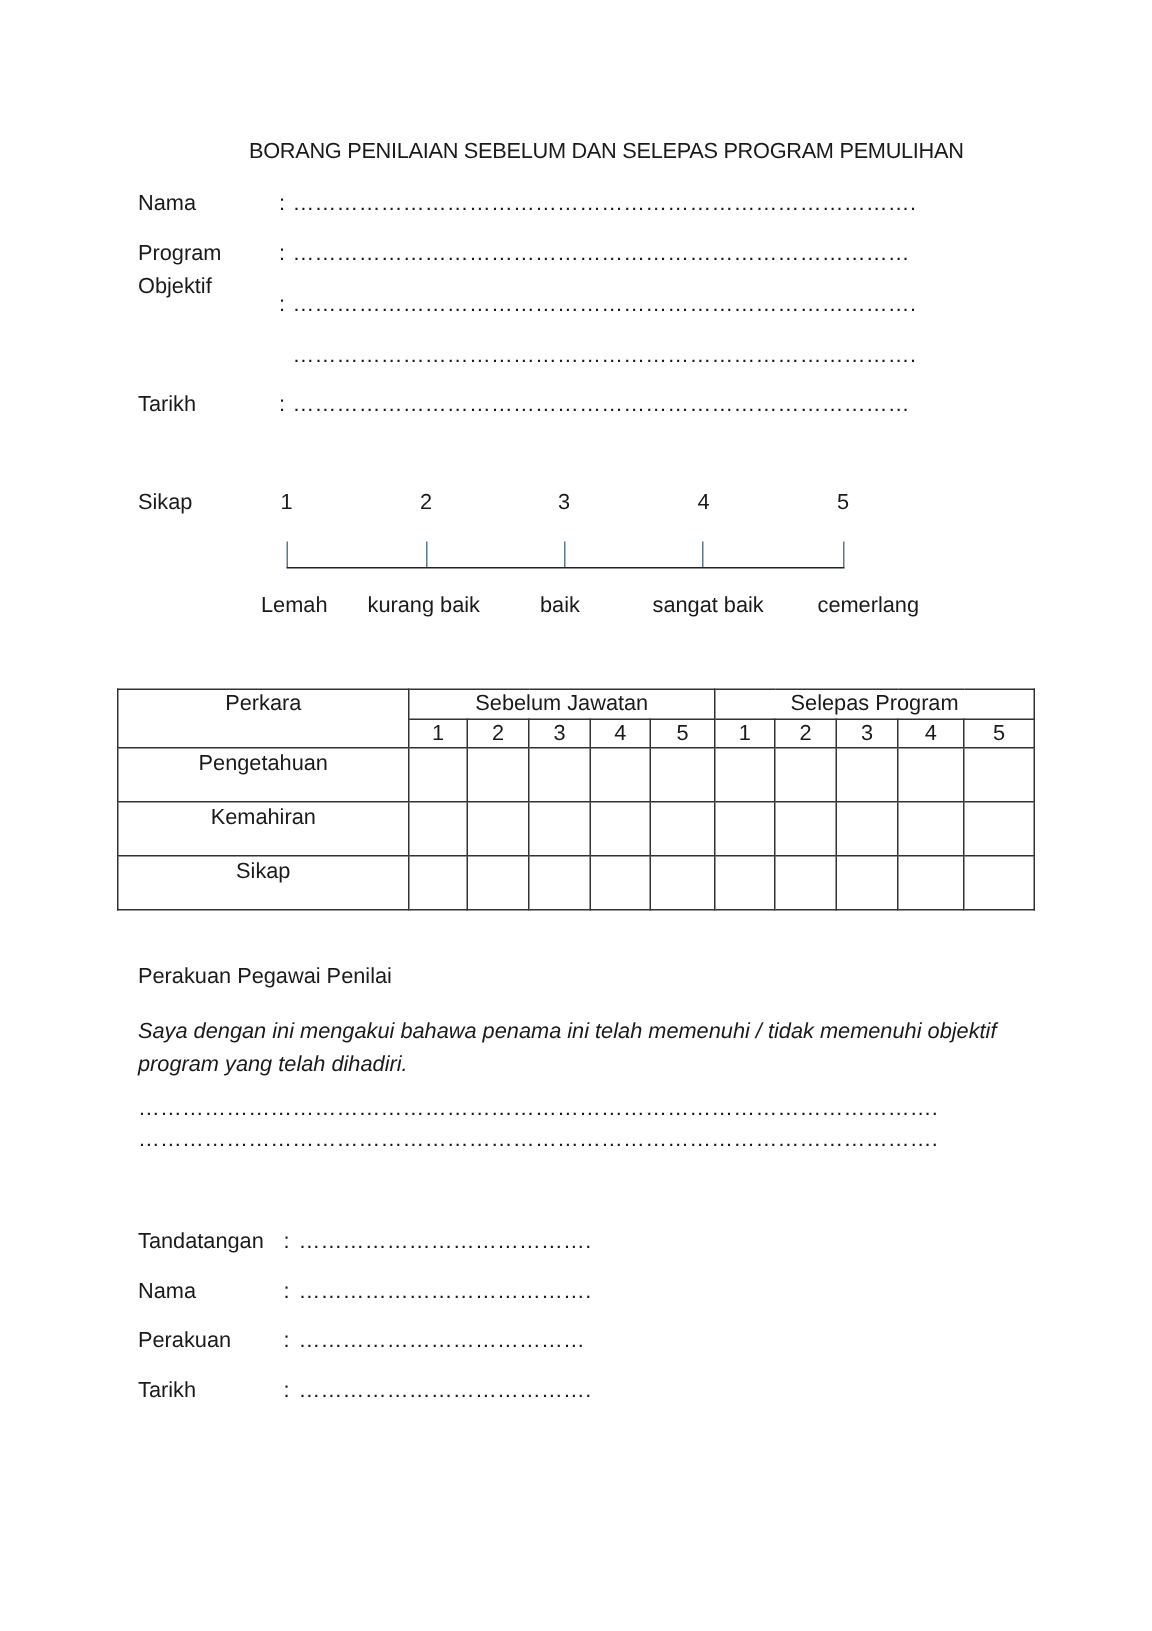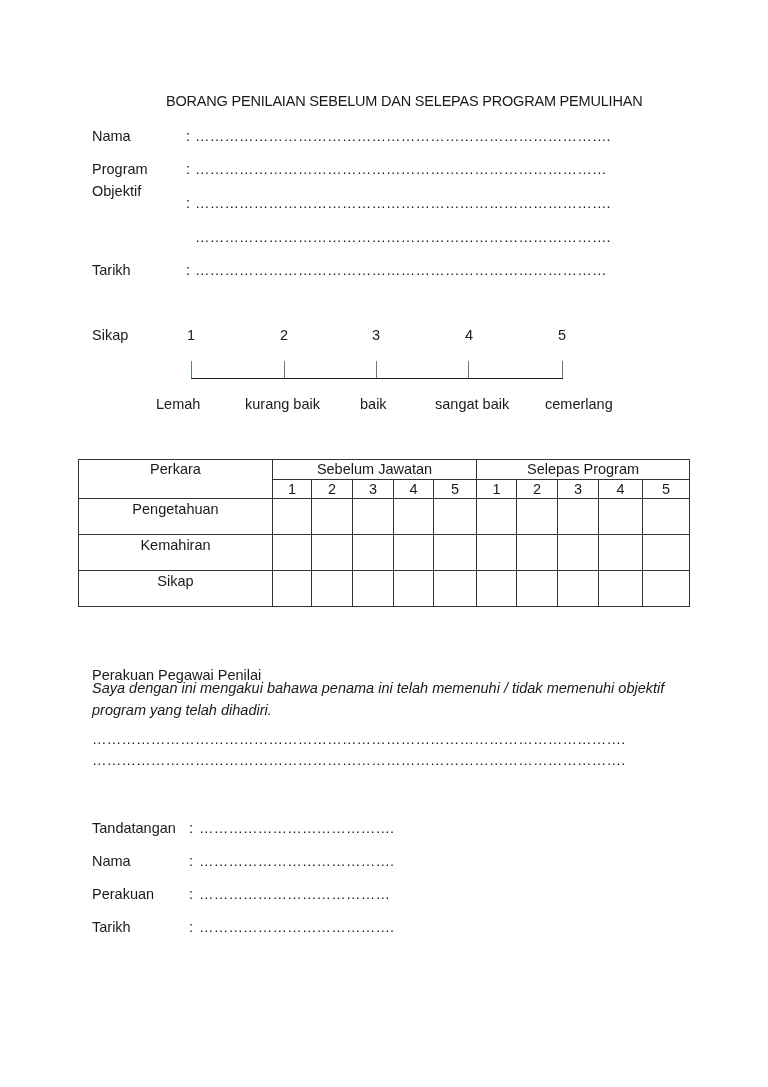--- a/index.html
+++ b/index.html
@@ -20,21 +20,21 @@
     position: absolute; left: 78px; top: 459px; width: 611px;
     border-collapse: collapse; table-layout: fixed; font-size: 14.5px;
   }
   table.grid td, table.grid th {
     border: 1px solid #333; padding: 0; font-weight: normal; text-align: center;
     vertical-align: top; color: #1a1a1a;
   }
   .h1 td, .h1 th { height: 19px; line-height: 19px; }
   .h2 td { height: 18px; line-height: 18px; }
   .body-row td { height: 35px; line-height: 20px; }
-  .section-title { left: 92px; top: 667px; }
+  .section-title { left: 92px; top: 643px; }
   .para { left: 92px; top: 677px; line-height: 22px; white-space: normal; width: 600px; font-style: italic; }
   .sig-label { left: 92px; }
   .sig-colon { left: 189px; }
 </style>
 </head>
 <body>
 
 <div>
 
   <div class="abs title">BORANG PENILAIAN SEBELUM DAN SELEPAS PROGRAM PEMULIHAN</div>
@@ -72,21 +72,21 @@
     <span class="abs scale-num" style="left:465px">4</span>
     <span class="abs scale-num" style="left:558px">5</span>
 
     <div class="scale-line"></div>
     <div class="tick" style="left:191px"></div>
     <div class="tick" style="left:284px"></div>
     <div class="tick" style="left:376px"></div>
     <div class="tick" style="left:468px"></div>
     <div class="tick" style="left:562px"></div>
 
-    <span class="abs scale-word" style="left:156px">Lemah</span>
+    <span class="abs scale-word" style="left:174px">Lemah</span>
     <span class="abs scale-word" style="left:245px">kurang baik</span>
     <span class="abs scale-word" style="left:360px">baik</span>
     <span class="abs scale-word" style="left:435px">sangat baik</span>
     <span class="abs scale-word" style="left:545px">cemerlang</span>
   </div>
 
   <table class="grid">
     <colgroup>
       <col style="width:194px">
       <col style="width:39px">

